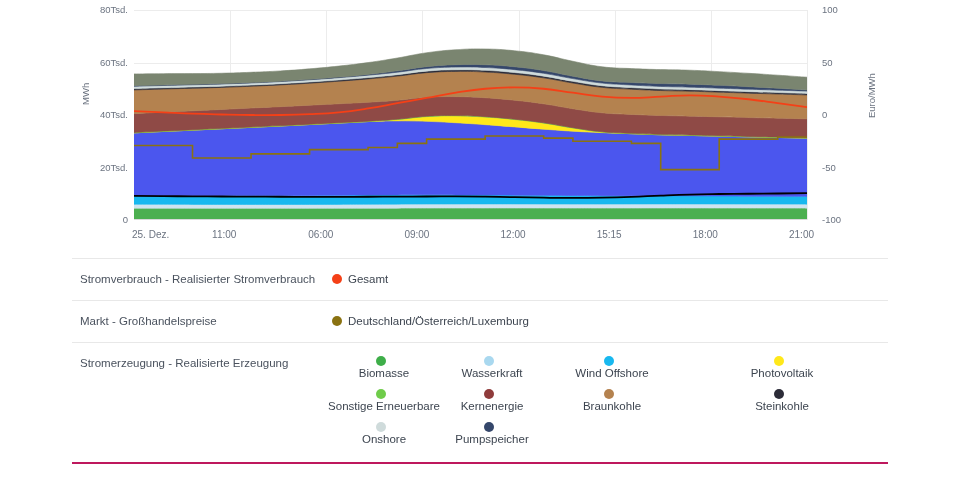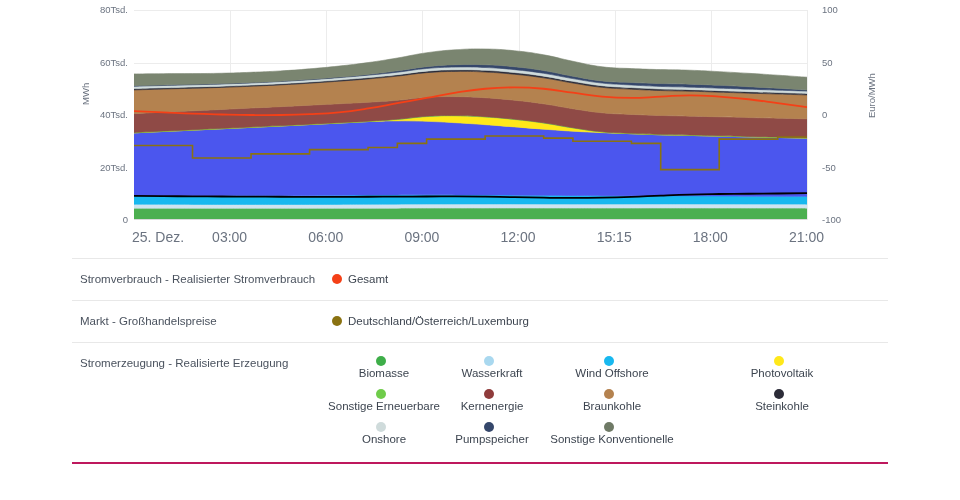--- a/index.html
+++ b/index.html
@@ -16,21 +16,21 @@
   .grid-line{position:absolute;left:0;width:100%;height:1px;background:#ececec;}
   .grid-vline{position:absolute;top:0;height:100%;width:1px;background:#ececec;}
   .axis-base{position:absolute;left:0;bottom:0;width:100%;height:1px;background:#d9d9d9;}
 
   .ytick{position:absolute;font-size:9.5px;color:#6b7380;text-align:right;white-space:nowrap;}
   .ytick-left{width:60px;}
   .ytick-right{text-align:left;width:60px;}
   .axis-title{position:absolute;font-size:9.5px;color:#6b7380;white-space:nowrap;}
   .axis-title.left{transform:rotate(-90deg);transform-origin:left top;}
   .axis-title.right{transform:rotate(-90deg);transform-origin:left top;}
-  .xtick{position:absolute;font-size:14px;color:#6b7380;white-space:nowrap;}
+  .xtick{position:absolute;font-size:10px;color:#6b7380;white-space:nowrap;}
 
   svg.area-svg{position:absolute;left:0;top:0;width:673px;height:210px;display:block;}
 
   
   .legend{position:absolute;left:72px;top:258px;width:816px;}
   .legend-row{display:flex;align-items:flex-start;border-top:1px solid #e8e8e8;padding:13px 0 13px 0;min-height:14px;}
   .legend-row.last{border-bottom:2px solid #be185d;padding-bottom:16px;}
   .legend-cat{width:260px;flex:0 0 260px;font-size:11.5px;color:#4a525e;line-height:15px;padding-left:8px;box-sizing:border-box;}
   .legend-items{flex:1;display:flex;flex-wrap:wrap;}
   .legend-item{display:flex;align-items:center;margin-right:18px;margin-bottom:9px;font-size:11.5px;color:#3d4550;white-space:nowrap;line-height:14px;}
@@ -56,21 +56,21 @@
       </div>
     <div id="right-axis-ticks">
         <div class="ytick ytick-right" style="left: 822px; top: 4px;">100</div>
         <div class="ytick ytick-right" style="left: 822px; top: 56.5px;">50</div>
         <div class="ytick ytick-right" style="left: 822px; top: 109px;">0</div>
         <div class="ytick ytick-right" style="left: 822px; top: 161.5px;">-50</div>
         <div class="ytick ytick-right" style="left: 822px; top: 214px;">-100</div>
       </div>
     <div id="bottom-axis-ticks">
         <div class="xtick" style="left: 132px; top: 229px;">25. Dez.</div>
-        <div class="xtick" style="left: 212.104px; top: 229px;">03:00</div>
+        <div class="xtick" style="left: 212.104px; top: 229px;">11:00</div>
         <div class="xtick" style="left: 308.276px; top: 229px;">06:00</div>
         <div class="xtick" style="left: 404.38px; top: 229px;">09:00</div>
         <div class="xtick" style="left: 500.552px; top: 229px;">12:00</div>
         <div class="xtick" style="left: 596.657px; top: 229px;">15:15</div>
         <div class="xtick" style="left: 692.828px; top: 229px;">18:00</div>
         <div class="xtick" style="left: 789px; top: 229px;">21:00</div>
       </div>
 
     <div class="axis-title left" style="left:80px;top:105px;">MWh</div>
     <div class="axis-title right" style="left:866px;top:118px;">Euro/MWh</div>
@@ -165,21 +165,17 @@
             <span>Steinkohle</span>
           </div>
           <div class="legend-item">
             <span class="dot" style="background: rgb(207, 219, 219);"></span>
             <span>Onshore</span>
           </div>
           <div class="legend-item">
             <span class="dot" style="background: rgb(53, 71, 107);"></span>
             <span>Pumpspeicher</span>
           </div>
-          <div class="legend-item">
-            <span class="dot" style="background: rgb(111, 122, 102);"></span>
-            <span>Sonstige Konventionelle</span>
-          </div>
         </div>
       </div>
     </div>
 
 </div>
 
 </body></html>

